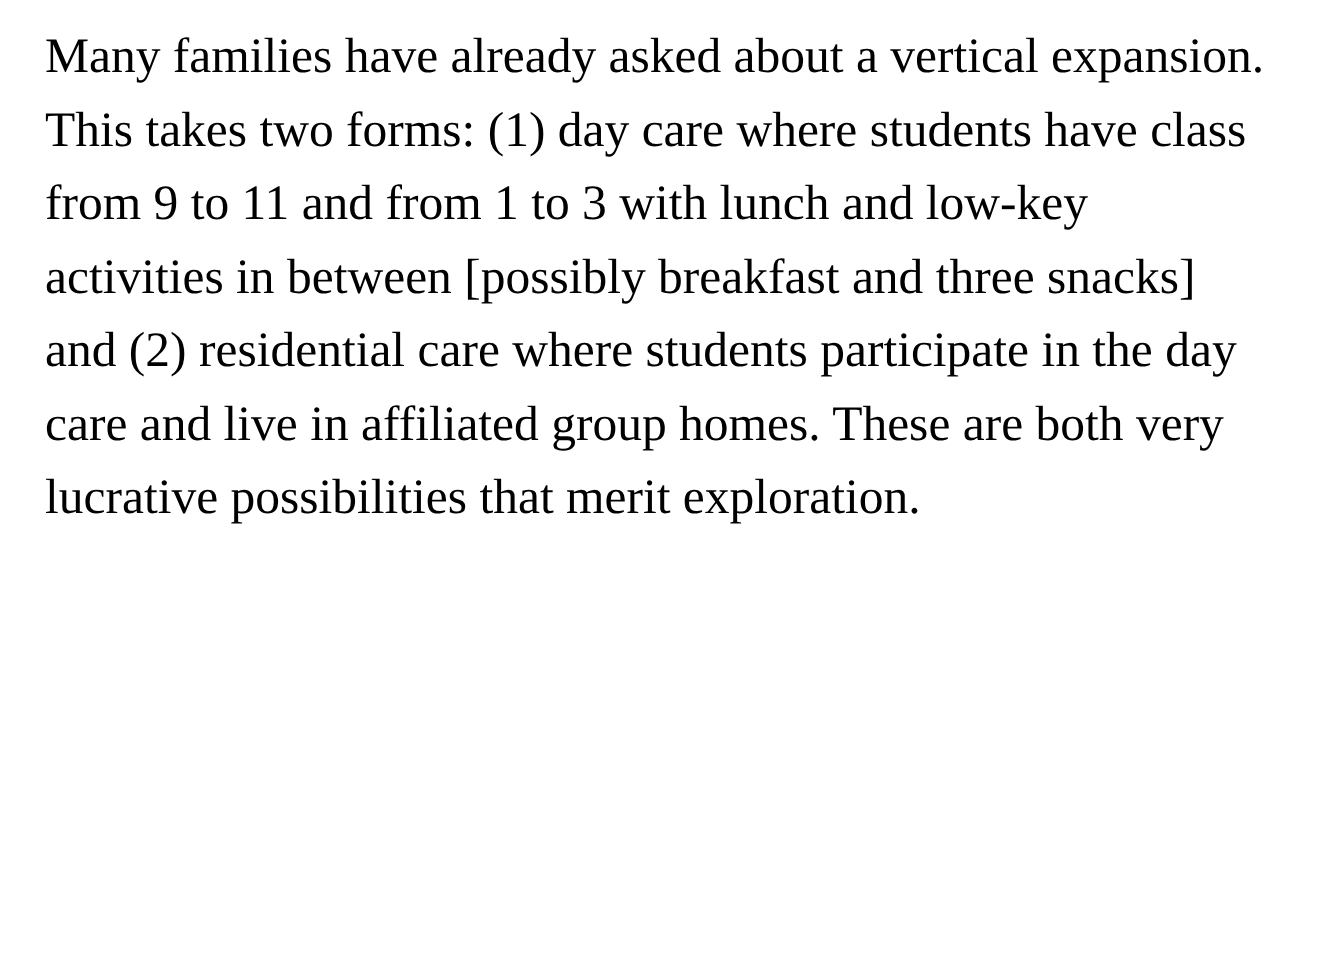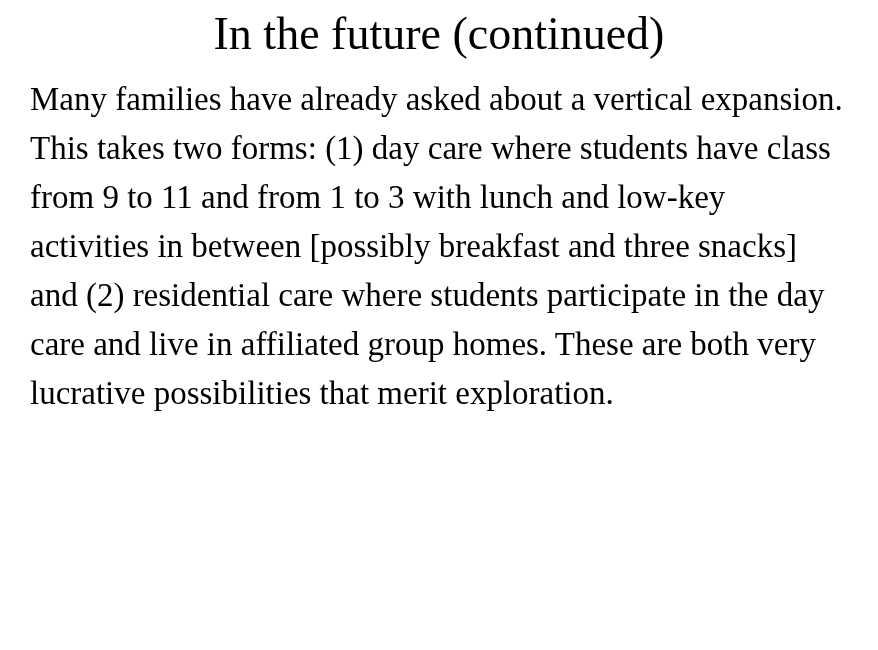--- a/index.html
+++ b/index.html
@@ -33,15 +33,14 @@
     font-weight: 400;
     line-height: 49px;
     color: #000000;
     text-align: left;
   }
 </style>
 </head>
 <body>
 
 <div class="slide">
-  <h1 class="slide-title">In the future (continued)</h1>
   <p class="slide-body">Many families have already asked about a vertical expansion. This takes two forms: (1) day care where students have class from 9 to 11 and from 1 to 3 with lunch and low-key activities in between [possibly breakfast and three snacks] and (2) residential care where students participate in the day care and live in affiliated group homes. These are both very lucrative possibilities that merit exploration.</p>
 </div>
 
 </body></html>

